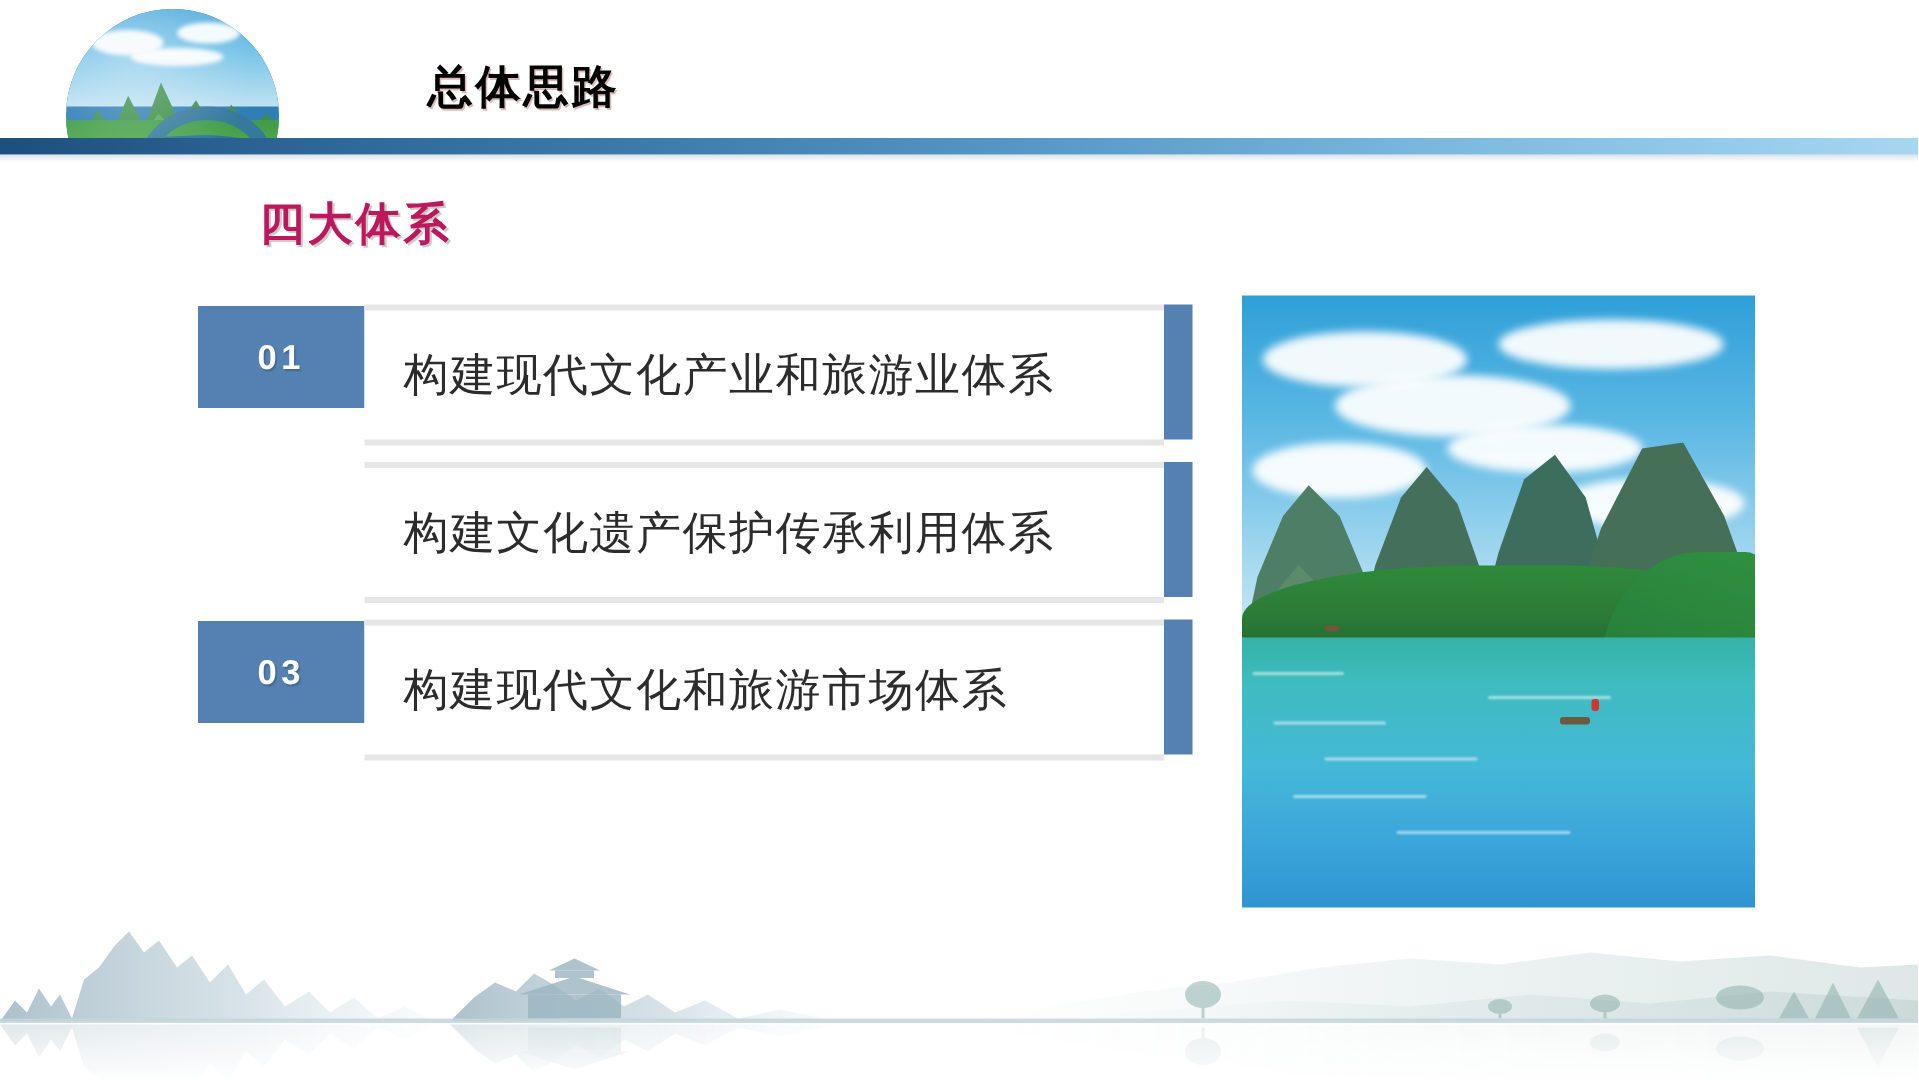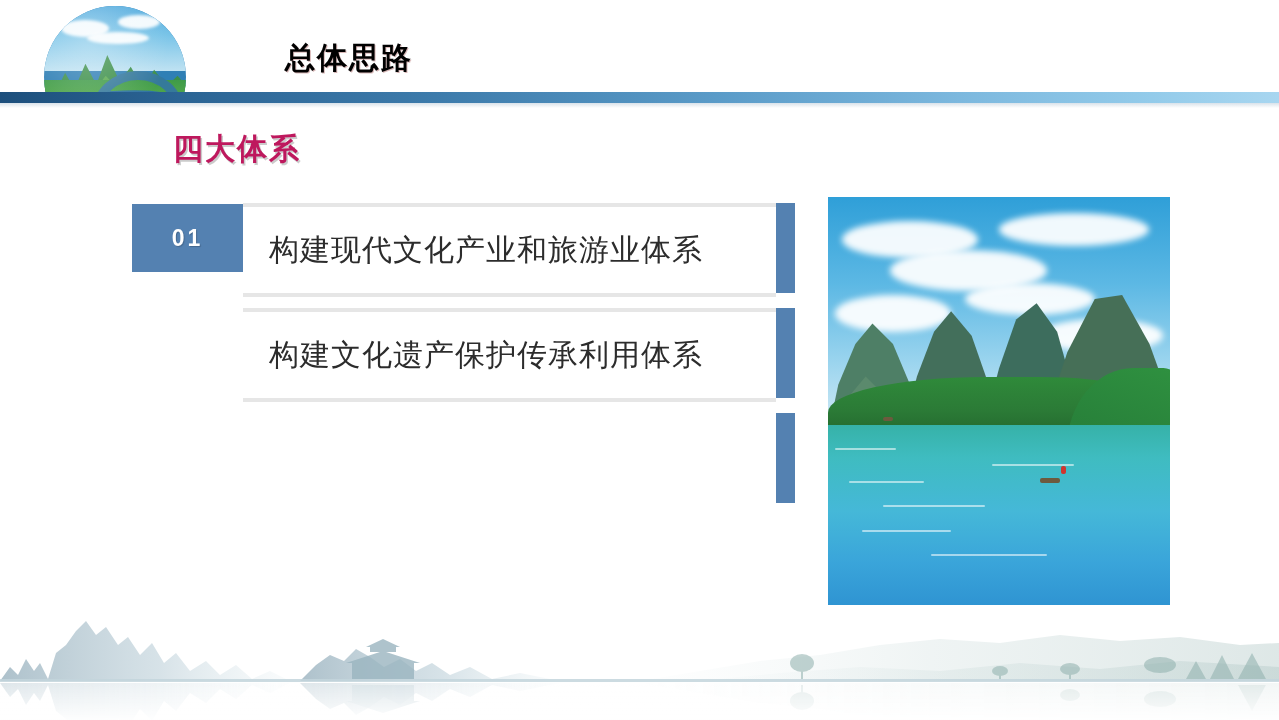--- a/index.html
+++ b/index.html
@@ -306,20 +306,24 @@
     </div>
 
     <div class="list-item">
       <div class="item-body">
         <span class="item-text">构建文化遗产保护传承利用体系</span>
       </div>
       <div class="item-accent"></div>
     </div>
 
     <div class="list-item">
+      <div class="item-num">03</div>
+      <div class="item-body">
+        <span class="item-text">构建现代文化和旅游市场体系</span>
+      </div>
       <div class="item-accent"></div>
     </div>
 
 
   </div>
 
   <div class="photo">
     <div class="ph-sky"></div>
 
     <div class="ph-cloud" style="left:4%;top:6%;width:40%;height:9%;"></div>

